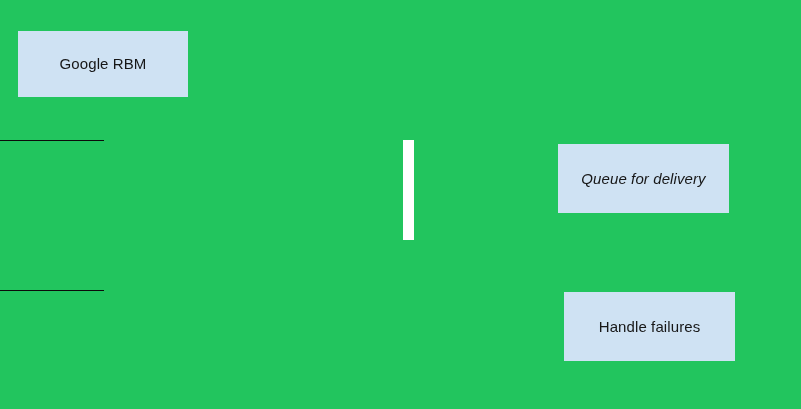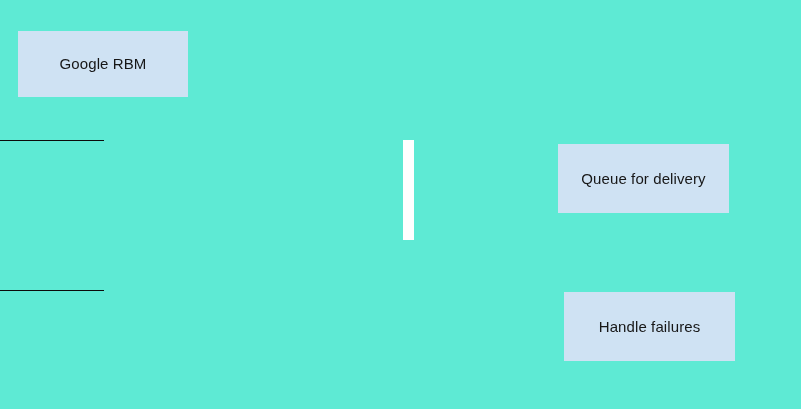--- a/index.html
+++ b/index.html
@@ -4,21 +4,21 @@
 <style>
   html, body {
     margin: 0;
     padding: 0;
     background: #000000;
   }
   #canvas {
     position: relative;
     width: 801px;
     height: 409px;
-    background: #5eead4;
+    background: #22c55e;
     overflow: hidden;
     font-family: "Liberation Sans", "DejaVu Sans", sans-serif;
   }
   .node {
     position: absolute;
     box-sizing: border-box;
     background: #cfe2f3;
     display: flex;
     align-items: center;
     justify-content: center;
@@ -31,21 +31,21 @@
     padding: 0 6px;
     letter-spacing: 0.1px;
   }
   .node-label {
     display: block;
     white-space: pre-line;
   }
   
   #node-google-rbm      { left: 18px;  top: 31px;  width: 170px; height: 66px; }
   #node-partner-webhook { left: 323px; top: 31px;  width: 169px; height: 66px; }
-  #node-queue-delivery  { left: 558px; top: 144px; width: 171px; height: 69px; }
+  #node-queue-delivery  { left: 558px; top: 144px; width: 171px; height: 69px; font-style: italic; }
   #node-handle-failures { left: 564px; top: 292px; width: 171px; height: 69px; }
 
   
   .vbar {
     position: absolute;
     background: #ffffff;
   }
   #connector-vertical-bar { left: 403px; top: 140px; width: 11px; height: 100px; }
 
   

